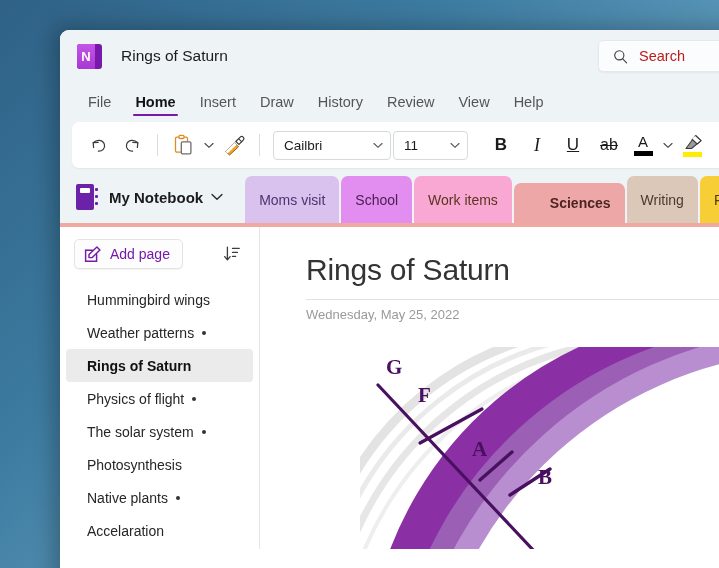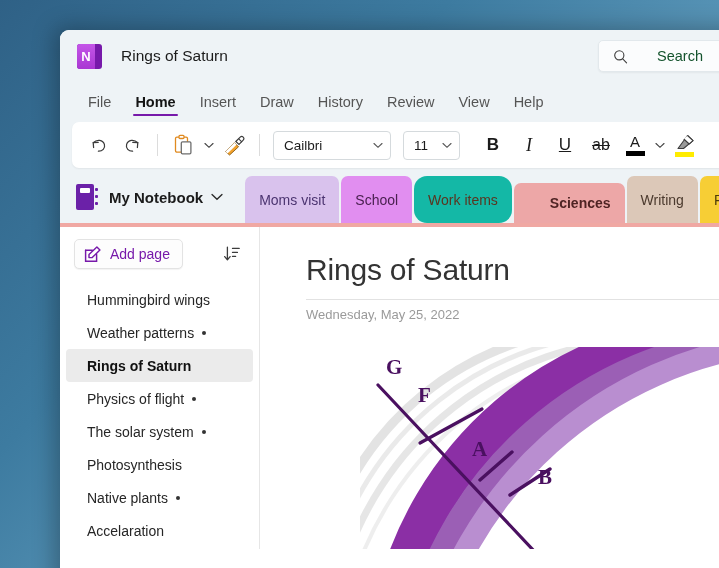--- a/index.html
+++ b/index.html
@@ -65,23 +65,23 @@
     width: 230px; height: 32px;
     background: #fbfcfd;
     border: 1px solid #e2e8ec;
     border-radius: 5px;
     display: flex; align-items: center;
     padding-left: 14px;
     box-shadow: 0 1px 2px rgba(0,0,0,0.05);
   }
   #search-box svg { flex: none; }
   #search-placeholder {
-    margin-left: 29px;
+    margin-left: 11px;
     font-size: 14.5px;
-    color: #14532d;
+    color: #b91c1c;
   }
 
   
   #ribbon-tabs {
     height: 40px;
     background: #eef3f6;
     display: flex;
     align-items: center;
     padding-left: 16px;
     gap: 0px;
@@ -143,21 +143,21 @@
     border-radius: 4px;
     display: flex; align-items: center;
     justify-content: space-between;
     padding: 0 7px 0 10px;
     font-size: 13.5px;
     color: #1b1b1b;
     background: #ffffff;
     flex: none;
   }
   #font-name-select { width: 118px; margin-left: 4px; }
-  #font-size-select { width: 57px; margin-left: 10px; }
+  #font-size-select { width: 75px; }
   .tb-text {
     font-size: 17px;
     color: #1b1b1b;
     display: flex; align-items: center; justify-content: center;
     width: 34px; height: 32px;
     flex: none;
   }
   #bold-button { font-weight: bold; font-size: 17px; }
   #italic-button { font-style: italic; font-family: "Liberation Serif", serif; font-size: 18px; }
   #underline-button { text-decoration: underline; }
@@ -473,21 +473,21 @@
       <div id="notebook-caret">
         <svg width="12" height="8" viewBox="0 0 12 8">
           <path d="M1 1.6 L6 6.2 L11 1.6" fill="none" stroke="#2b2b2b" stroke-width="1.4" stroke-linecap="round"></path>
         </svg>
       </div>
     </div>
 
     <div id="section-tabs">
       <div class="section-tab" style="background:#d9c2ed;color:#4b3470;">Moms visit</div>
       <div class="section-tab" style="background:#e18ef0;color:#4a2150;">School</div>
-      <div class="section-tab" style="background:#14b8a6;color:#5a3520;border-radius:13px;">Work items</div>
+      <div class="section-tab" style="background:#f9a8d4;color:#5a3520;">Work items</div>
       <div class="section-tab active" style="background:#eda7a7;color:#4f2424;">Sciences</div>
       <div class="section-tab" style="background:#dcc8b8;color:#4b3a2e;">Writing</div>
       <div class="section-tab" style="background:#f7ce35;color:#4f3c06;">Reci</div>
     </div>
   </div>
 
   <div id="body-area">
 
     <div id="pages-pane">
       <div id="pages-header">

